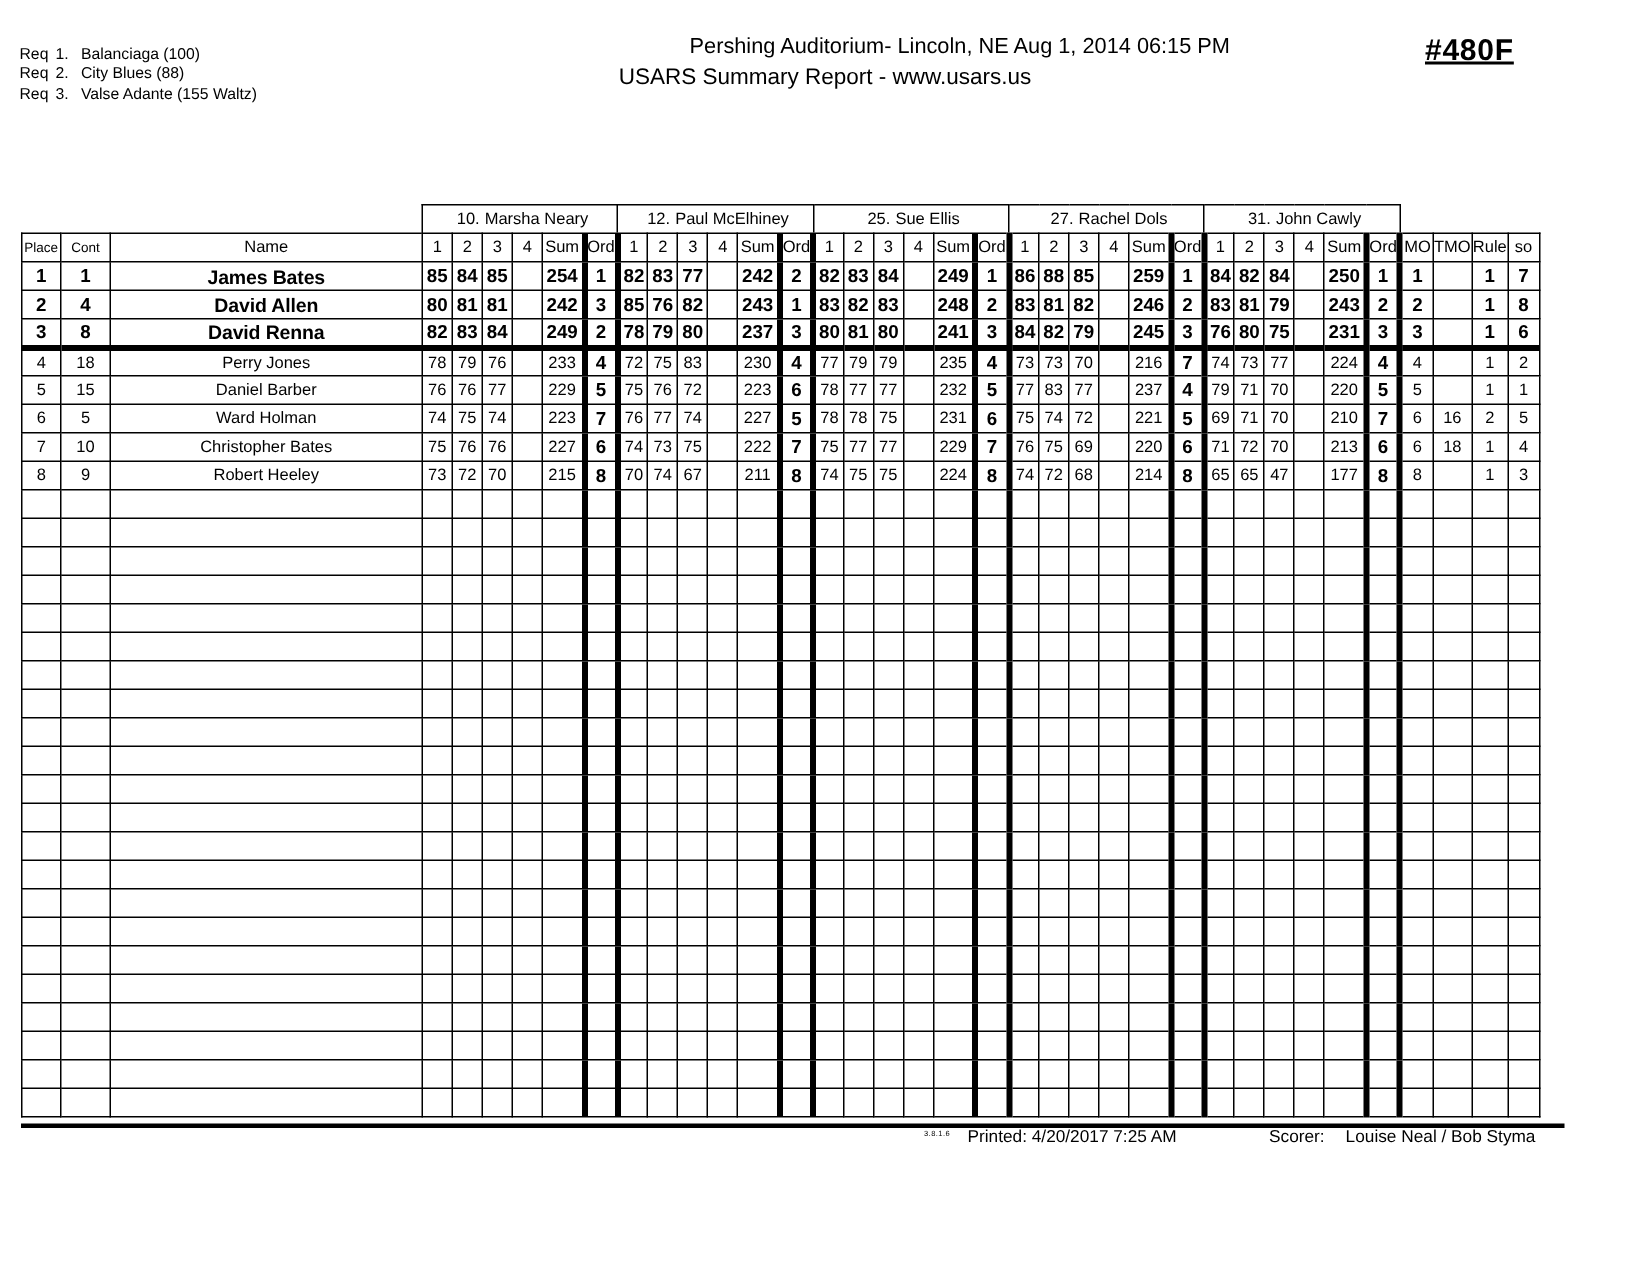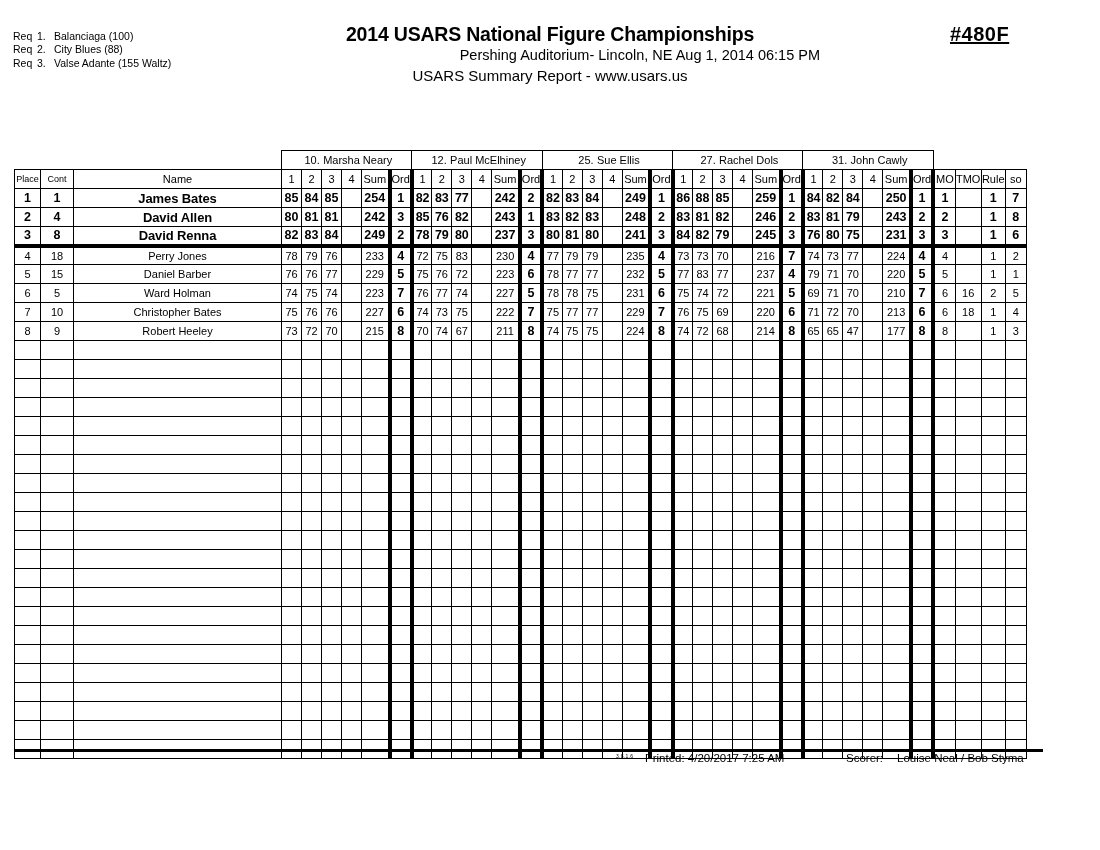--- a/index.html
+++ b/index.html
@@ -11,21 +11,21 @@
   .req-num{width:17px;}
 
   .titles{position:absolute;left:280px;top:22px;width:540px;text-align:center;}
   .t1{font-size:19.5px;font-weight:bold;letter-spacing:-0.2px;line-height:24px;}
   .t2{font-size:14.5px;line-height:19px;text-align:right;}
   .t3{font-size:18px;font-weight:bold;letter-spacing:.6px;line-height:25px;}
   .t4{font-size:15px;line-height:21px;}
 
   .event-no{position:absolute;left:950px;top:23px;font-size:20px;font-weight:bold;letter-spacing:.5px;text-decoration:underline;}
 
-  table.sheet{position:absolute;left:14px;top:150px;border-collapse:collapse;table-layout:fixed;}
+  table.sheet{position:absolute;left:14px;top:136px;border-collapse:collapse;table-layout:fixed;}
   table.sheet td,table.sheet th{border:1px solid #000;padding:0;font-weight:normal;
     font-size:11px;text-align:center;height:19px;box-sizing:border-box;overflow:hidden;}
 
   .jbanner{text-align:left;padding-left:5px;font-size:11px;height:21px;border-bottom:1px solid #000;}
   .jbanner .jn{display:inline-block;min-width:22px;}
   .nob{border:none !important;}
 
   th.hd{font-size:9.5px;height:21px;}
   th.hd.lbl{font-size:9px;}
   td.nm,th.nm{text-align:left;padding-left:6px;font-size:11px;}
@@ -63,21 +63,20 @@
     <span>City Blues (88)</span>
   </div>
   <div class="req-line">
     <span class="req-lbl">Req</span>
     <span class="req-num">3.</span>
     <span>Valse Adante (155 Waltz)</span>
   </div>
 </div>
 
 <div class="titles">
-  <div class="t1">2014 USARS National Figure Championships</div>
   <div class="t2">Pershing Auditorium- Lincoln, NE  Aug 1, 2014  06:15 PM</div>
   <div class="t4">USARS Summary Report - www.usars.us</div>
 </div>
 <div class="event-no">#480F</div>
 
 <table class="sheet">
   <colgroup id="cg">
       <col style="width: 26px;">
       <col style="width: 33px;">
       <col style="width: 208px;">

